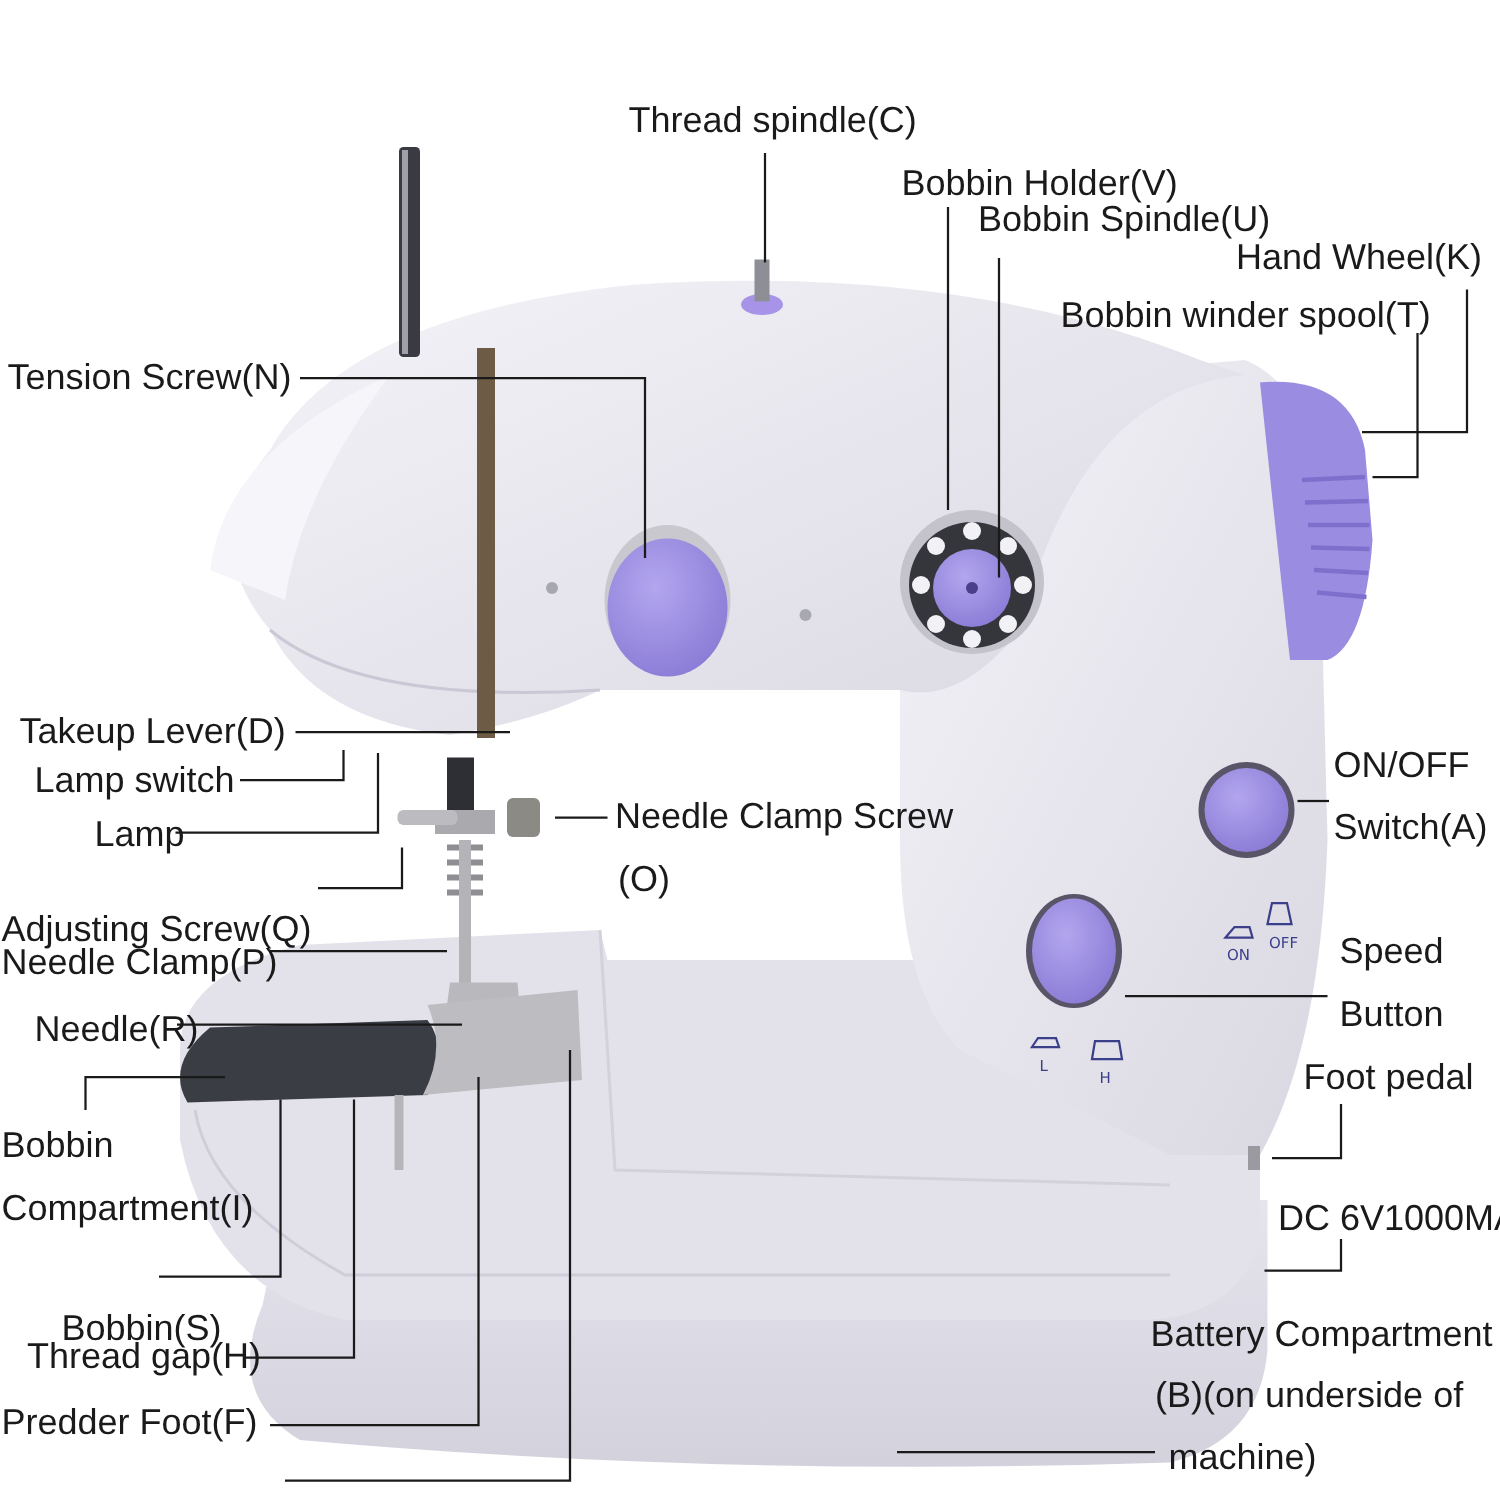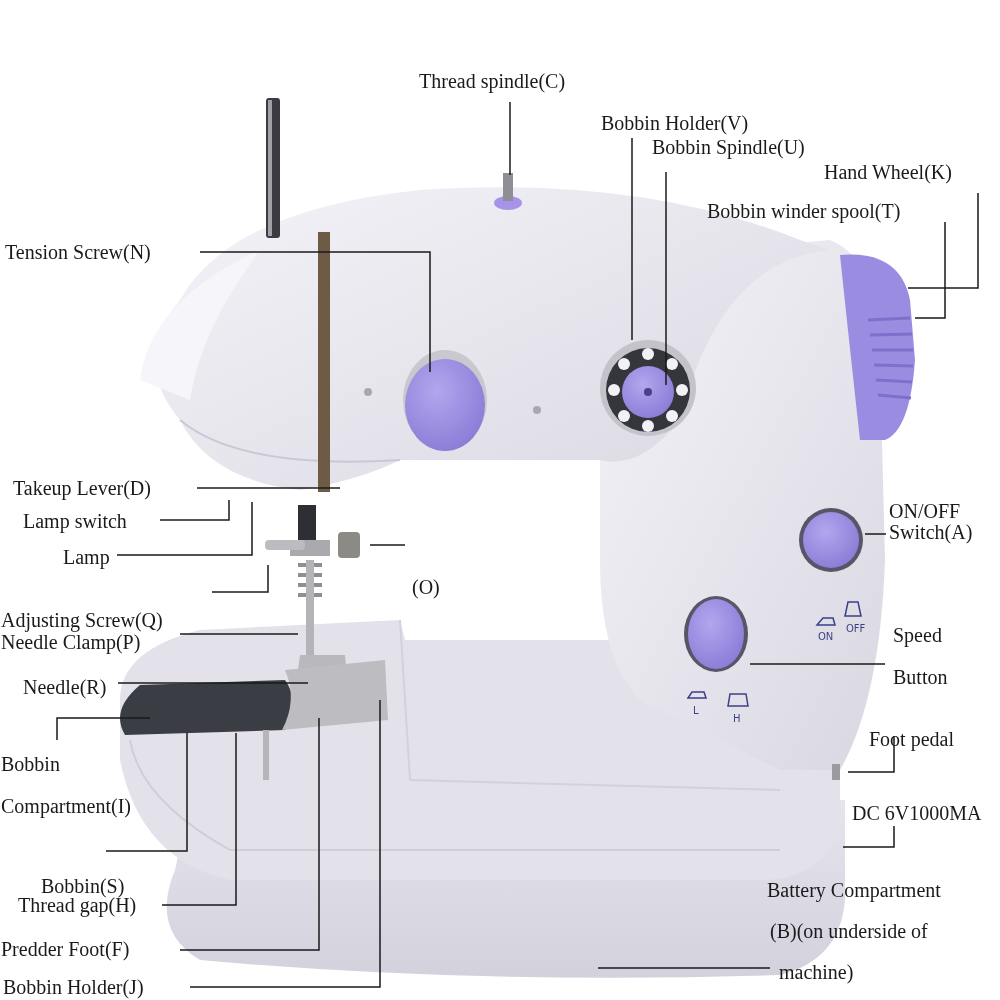--- a/index.html
+++ b/index.html
@@ -1,20 +1,20 @@
 <!DOCTYPE html>
 <html><head>
 <meta charset="utf-8">
 <style>
   html, body { margin: 0; padding: 0; background: #ffffff; }
   body { width: 1000px; height: 1000px; position: relative; overflow: hidden;
          font-family: "DejaVu Serif", "Liberation Serif", serif; }
   .stage { position: absolute; left: 0; top: 0; width: 1000px; height: 1000px; }
-  .label { position: absolute; font-family: Liberation Serif, serif;
-           font-size: 20px; color: #1a1a1a; white-space: nowrap; line-height: 22px; }
+  .label { position: absolute; font-family: Liberation Sans, sans-serif;
+           font-size: 24px; color: #1a1a1a; white-space: nowrap; line-height: 22px; }
   svg { position: absolute; left: 0; top: 0; }
 </style>
 </head>
 <body>
 
 <div class="stage">
 
   <svg width="1000" height="1000" viewBox="0 0 1000 1000">
     <defs>
       <linearGradient id="bodyG" x1="0" y1="0" x2="1" y2="1">
@@ -166,31 +166,31 @@
   <div class="label" style="left:419px;top:70px;">Thread spindle(C)</div>
   <div class="label" style="left:601px;top:112px;">Bobbin Holder(V)</div>
   <div class="label" style="left:652px;top:136px;text-align:center;">Bobbin Spindle(U)</div>
   <div class="label" style="left:824px;top:161px;">Hand Wheel(K)</div>
   <div class="label" style="left:707px;top:200px;">Bobbin winder spool(T)</div>
   <div class="label" style="left:5px;top:241px;">Tension Screw(N)</div>
   <div class="label" style="left:13px;top:477px;">Takeup Lever(D)</div>
   <div class="label" style="left:23px;top:510px;">Lamp switch</div>
   <div class="label" style="left:63px;top:546px;">Lamp</div>
   <div class="label" style="left:1px;top:609px;">Adjusting Screw(Q)</div>
+  <div class="label" style="left:410px;top:534px;">Needle Clamp Screw</div>
   <div class="label" style="left:412px;top:576px;">(O)</div>
   <div class="label" style="left:1px;top:631px;">Needle Clamp(P)</div>
   <div class="label" style="left:11px;top:676px;margin-left:12px;">Needle(R)</div>
   <div class="label" style="left:1px;top:753px;">Bobbin</div>
   <div class="label" style="left:1px;top:795px;">Compartment(I)</div>
   <div class="label" style="left:1px;top:875px;padding-left:40px;">Bobbin(S)</div>
   <div class="label" style="left:18px;top:894px;">Thread gap(H)</div>
   <div class="label" style="left:1px;top:938px;">Predder Foot(F)</div>
-  <div class="label" style="left:3px;top:976px;">Bobbin Holder(J)</div>
   <div class="label" style="left:889px;top:500px;">ON/OFF</div>
-  <div class="label" style="left:889px;top:521px;">Switch(A)</div>
+  <div class="label" style="left:889px;top:541px;">Switch(A)</div>
   <div class="label" style="left:893px;top:624px;">Speed</div>
   <div class="label" style="left:893px;top:666px;">Button</div>
-  <div class="label" style="left:869px;top:728px;">Foot pedal</div>
+  <div class="label" style="left:869px;top:708px;">Foot pedal</div>
   <div class="label" style="left:852px;top:802px;">DC 6V1000MA</div>
   <div class="label" style="left:767px;top:879px;">Battery Compartment</div>
   <div class="label" style="left:770px;top:920px;">(B)(on underside of</div>
   <div class="label" style="left:779px;top:961px;">machine)</div>
 </div>
 
 </body></html>

